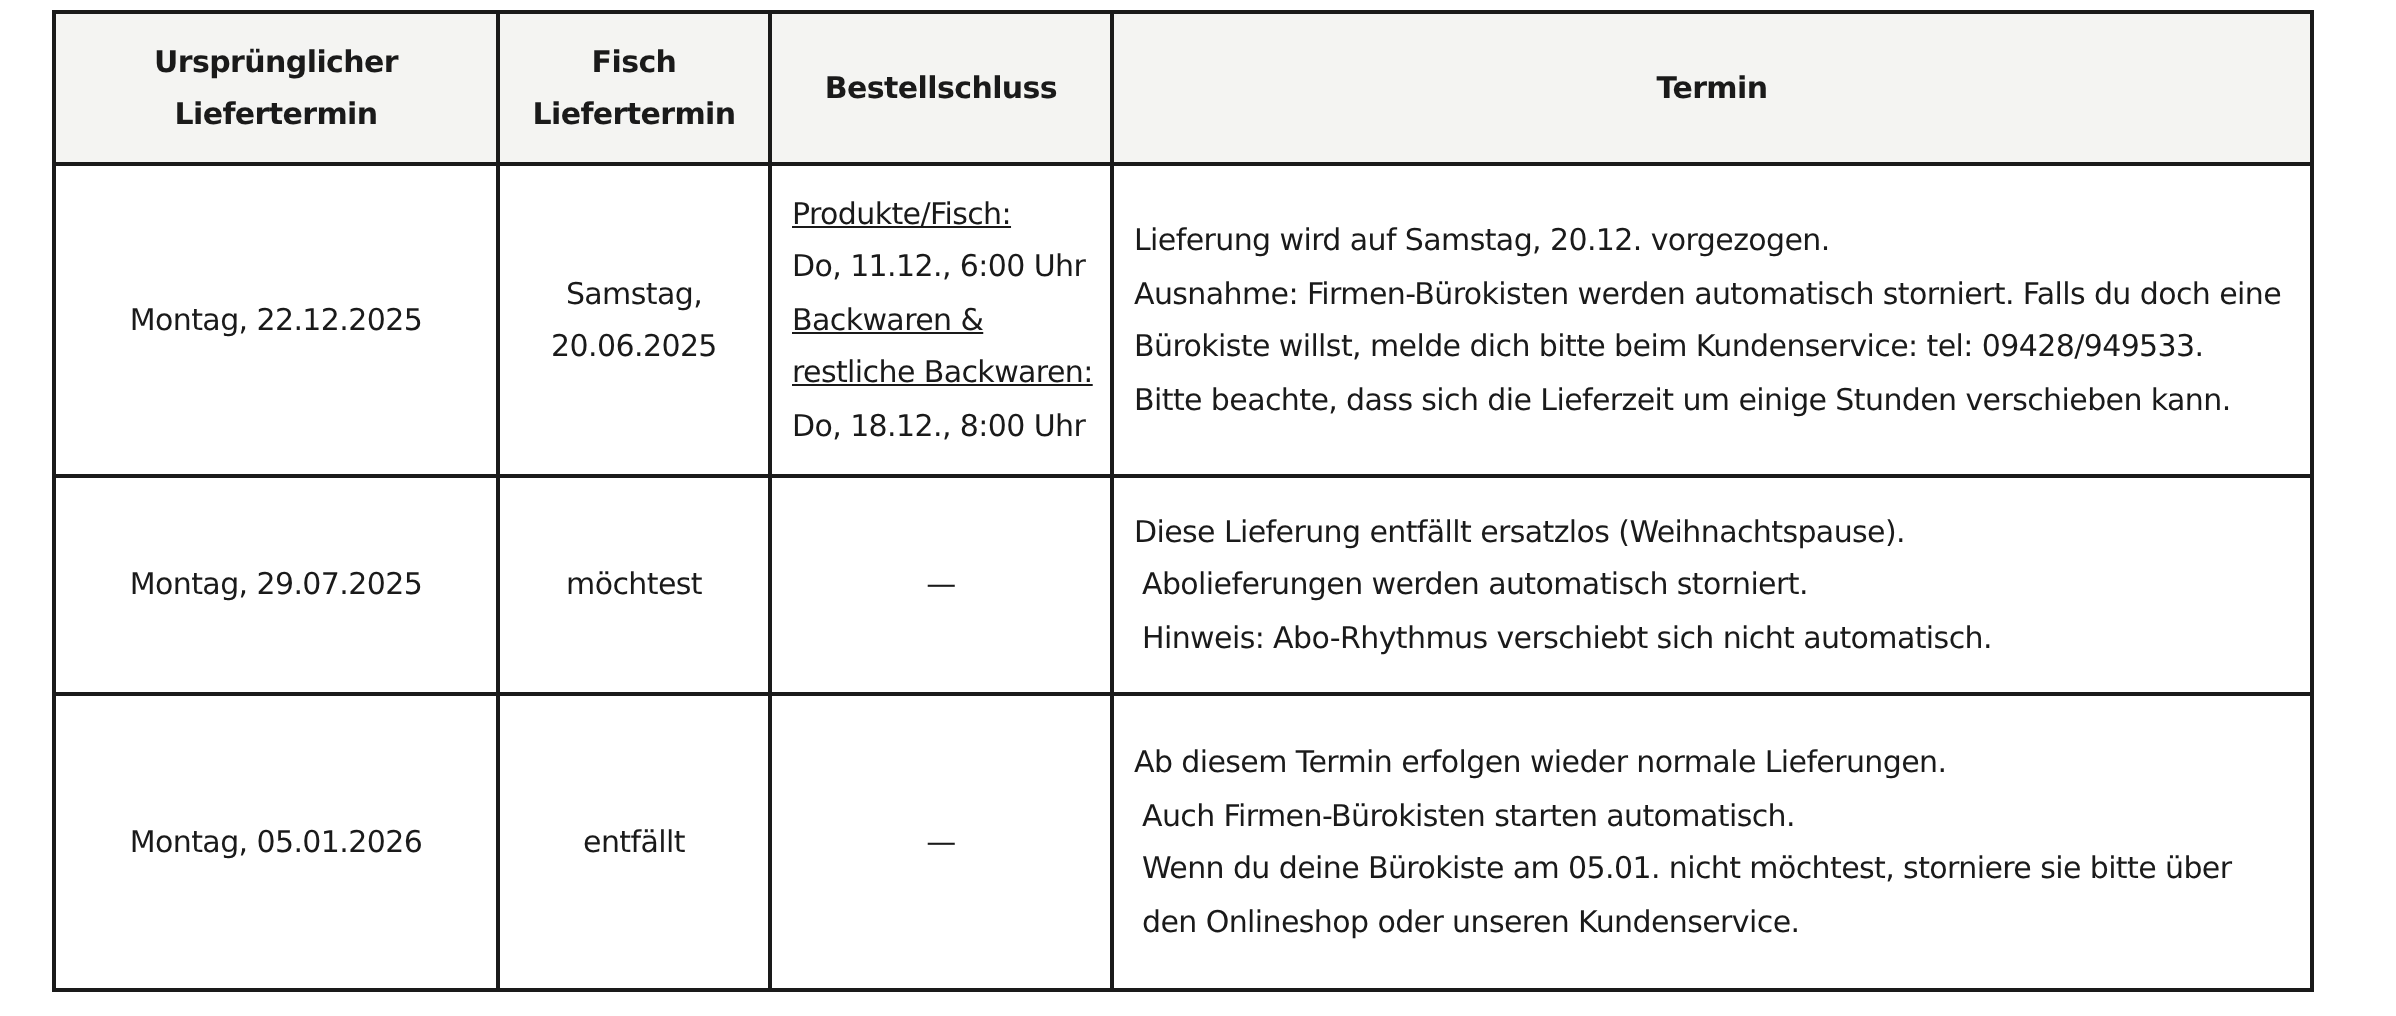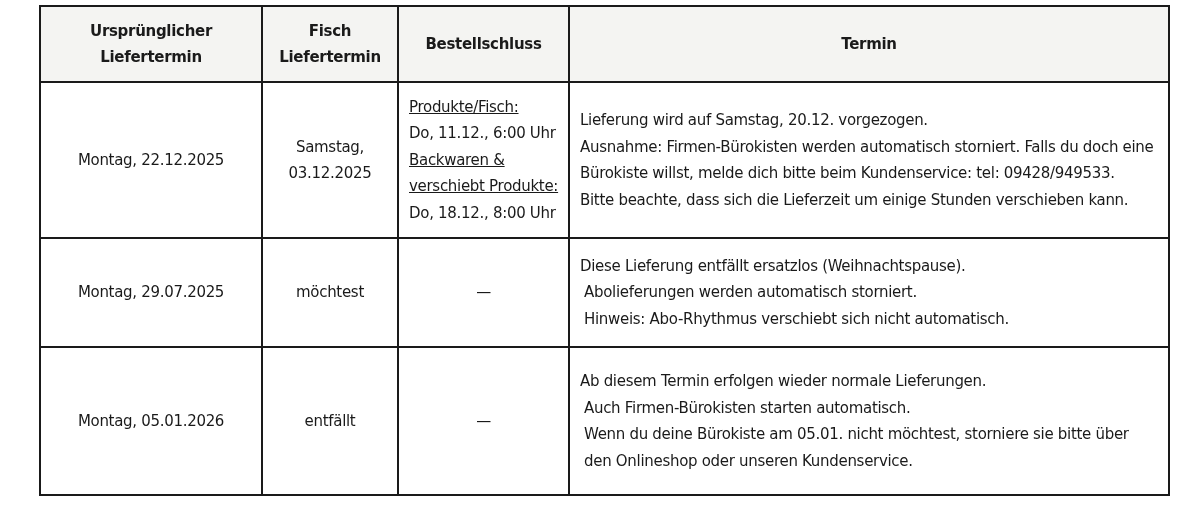--- a/index.html
+++ b/index.html
@@ -9,21 +9,21 @@
       width: 1198px;
       height: 508px;
       overflow: hidden;
     }
     body {
       font-family: "DejaVu Sans", sans-serif;
       color: #1a1a1a;
     }
     table.delivery {
       position: absolute;
-      left: 39px;
+      left: 26px;
       top: 5px;
       width: 1129px;
       border-collapse: collapse;
       table-layout: fixed;
     }
     table.delivery th, table.delivery td {
       border: 2px solid #1a1a1a;
       vertical-align: middle;
       padding: 0 10px;
       font-size: 15px;
@@ -65,26 +65,26 @@
     <tr>
       <th>Ursprünglicher Liefertermin</th>
       <th>Fisch Liefertermin</th>
       <th>Bestellschluss</th>
       <th>Termin</th>
     </tr>
   </thead>
   <tbody>
     <tr class="r1">
       <td class="center">Montag, 22.12.2025</td>
-      <td class="center">Samstag, 03.12.2025</td>
+      <td class="center">Samstag, 20.06.2025</td>
       <td class="left">
         <span class="line u">Produkte/Fisch:</span>
         <span class="line">Do, 11.12., 6:00 Uhr</span>
         <span class="line u">Backwaren &amp;</span>
-        <span class="line u">verschiebt Produkte:</span>
+        <span class="line u">restliche Backwaren:</span>
         <span class="line">Do, 18.12., 8:00 Uhr</span>
       </td>
       <td class="left">
         <span class="line wrap">Lieferung wird auf Samstag, 20.12. vorgezogen.</span>
         <span class="line wrap">Ausnahme: Firmen-Bürokisten werden automatisch storniert. Falls du doch eine Bürokiste willst, melde dich bitte beim Kundenservice: tel: 09428/949533.</span>
         <span class="line wrap">Bitte beachte, dass sich die Lieferzeit um einige Stunden verschieben kann.</span>
       </td>
     </tr>
     <tr class="r2">
       <td class="center">Montag, 29.07.2025</td>

